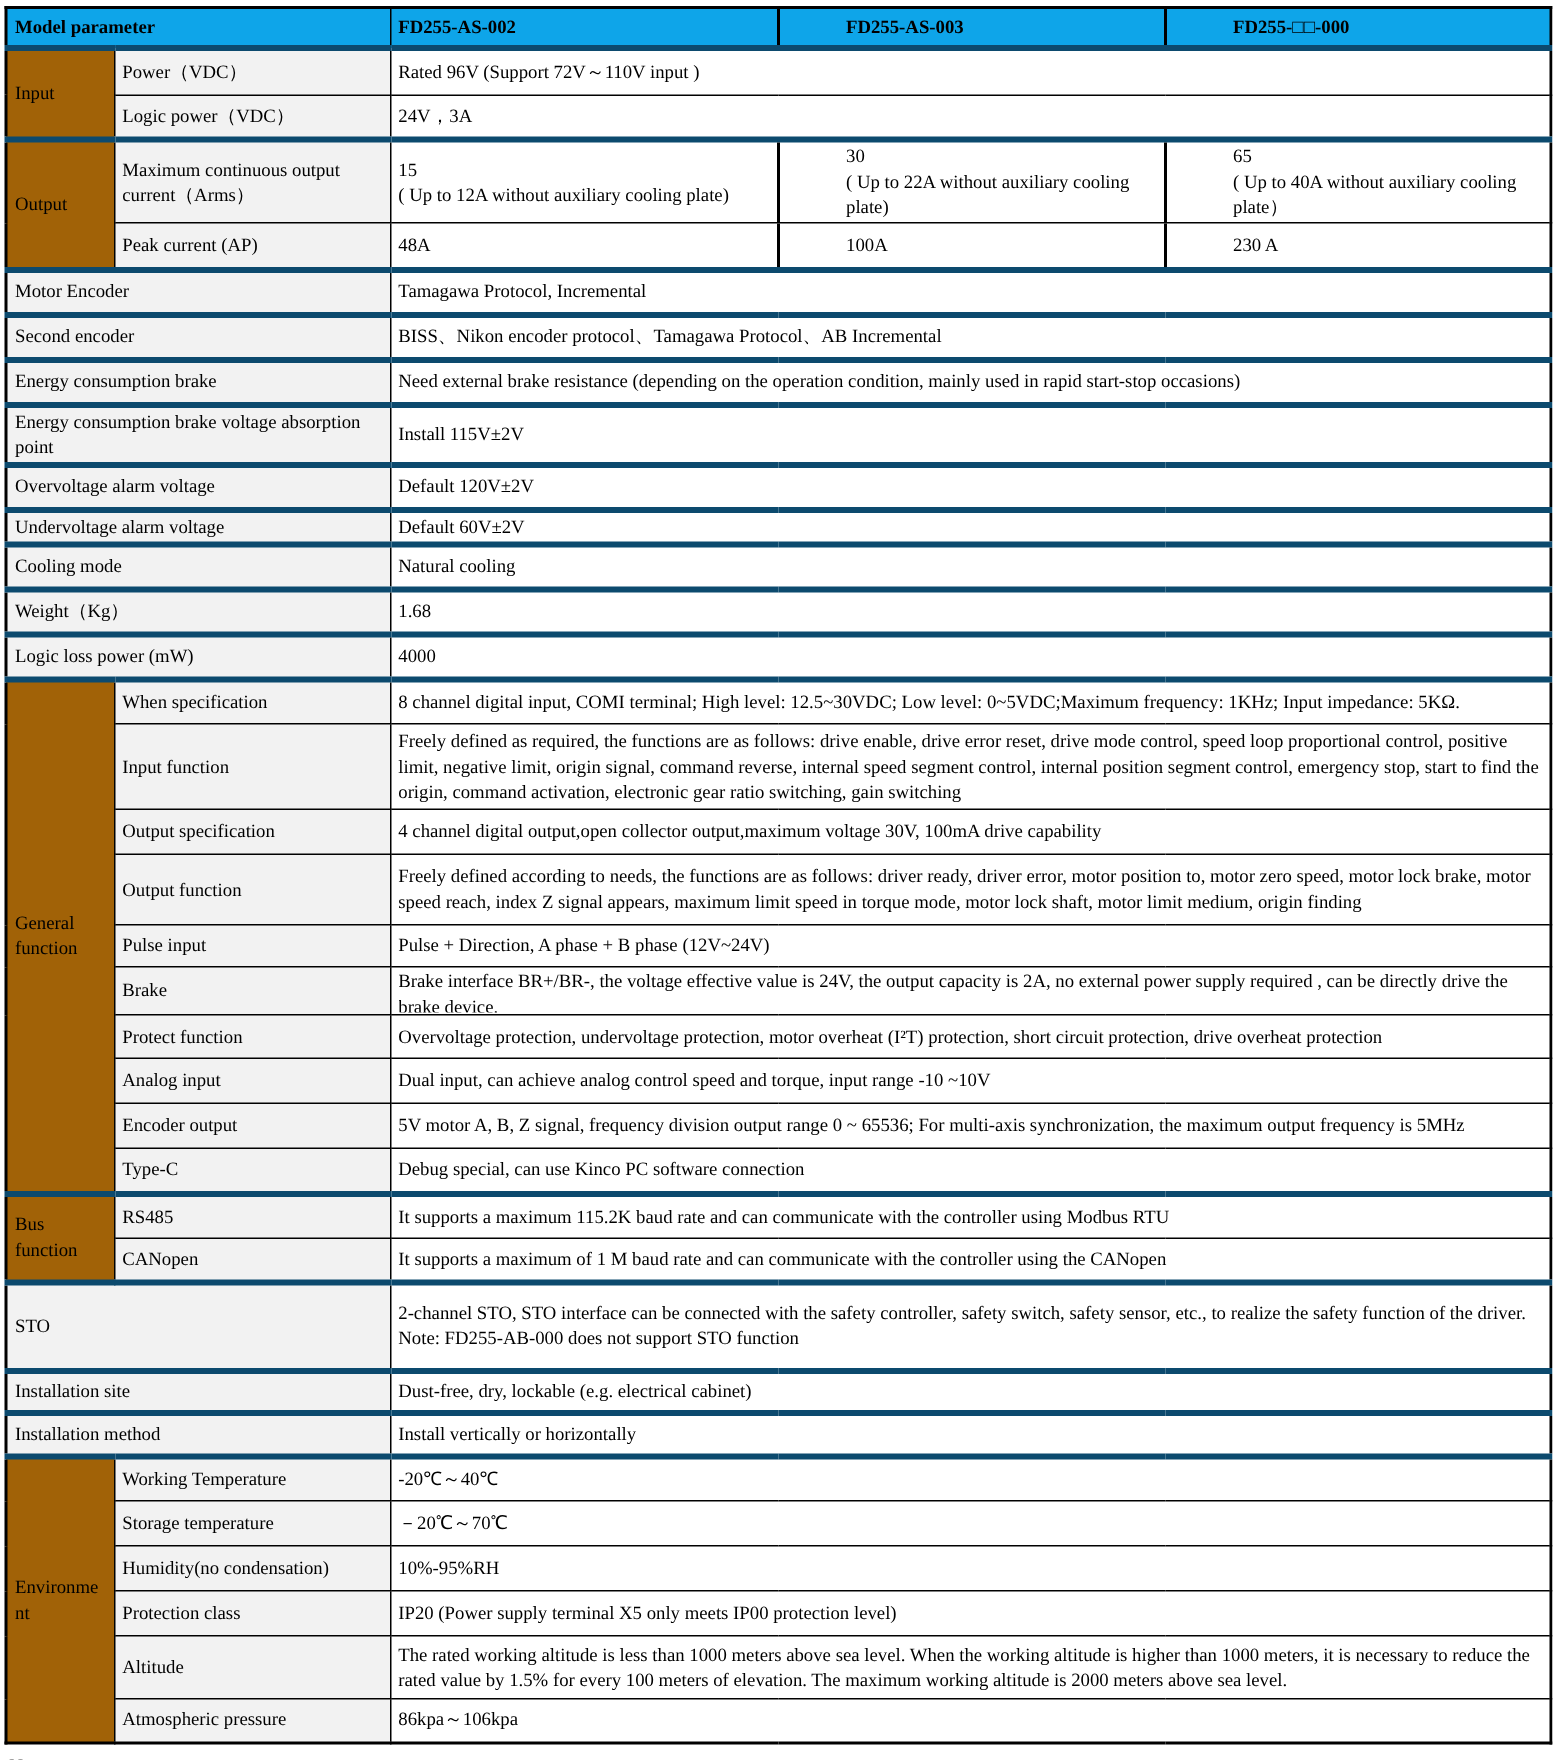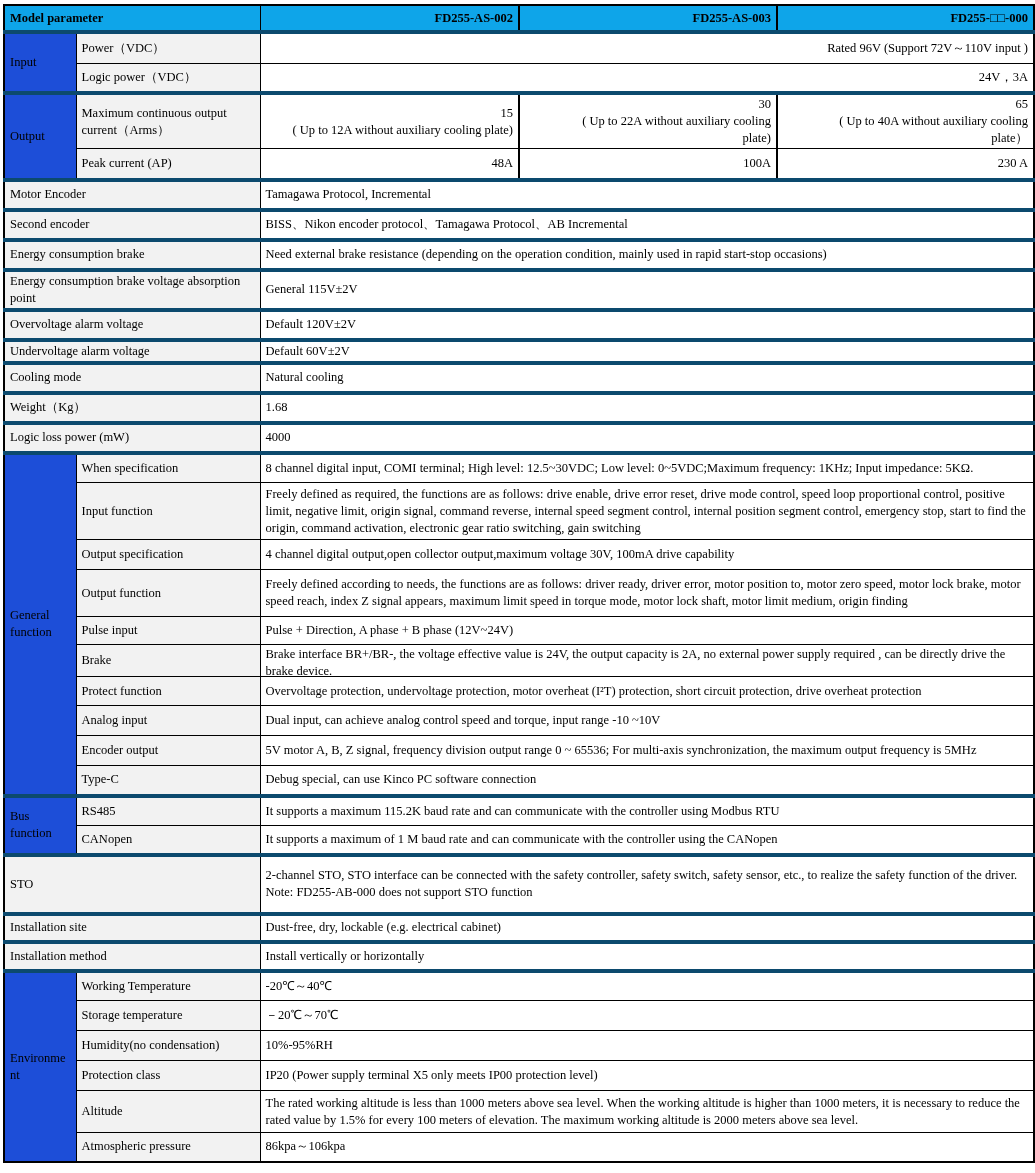--- a/index.html
+++ b/index.html
@@ -1,23 +1,23 @@
 <!DOCTYPE html>
 <html><head>
 <meta charset="utf-8">
 <title>FD255 Specification Table</title>
 <style>
   html,body{margin:0;padding:0;background:#fff;}
   body{width:1035px;height:1173px;color:#000;font-family:"Liberation Serif",serif;}
   table.spec{border-collapse:collapse;table-layout:fixed;width:1030px;margin:4px 0 0 3px;border:2px solid #000;}
   .spec td{border:1px solid #000;font-size:12.5px;line-height:1.36;padding:1px 5px;vertical-align:middle;word-wrap:break-word;}
   .lbl{background:#f2f2f2;text-align:left;padding-left:4px;}
-  .grp{background:#1d4ed8;text-align:left;padding-left:3px;}
+  .grp{background:#a16207;text-align:left;padding-left:3px;}
   .val{background:#fff;text-align:left;}
-  .ctr{text-align:right;}
+  .ctr{text-align:left;}
   .hdr{font-weight:bold;background:#0ea5e9;}
   tr.s > td{border-top:4px solid #0c4a6e;}
   td.cl{border-left:2px solid #000;padding-left:44px;}
   .clip2{max-height:29px;overflow:hidden;}
   .note{display:flex;margin:6px 0 0 6px;font-size:13px;line-height:1.22;white-space:pre-wrap;}
   .note .nl{white-space:pre-wrap;}
 </style>
 </head>
 <body>
 
@@ -78,21 +78,21 @@
     <tr class="s" style="height:30px">
       <td colspan="2" class="lbl">Second encoder</td>
       <td colspan="3" class="val">BISS、Nikon encoder protocol、Tamagawa Protocol、AB Incremental</td>
     </tr>
     <tr class="s" style="height:30px">
       <td colspan="2" class="lbl">Energy consumption brake</td>
       <td colspan="3" class="val">Need external brake resistance (depending on the operation condition, mainly used in rapid start-stop occasions)</td>
     </tr>
     <tr class="s" style="height:39px">
       <td colspan="2" class="lbl">Energy consumption brake voltage absorption point</td>
-      <td colspan="3" class="val">General 115V±2V</td>
+      <td colspan="3" class="val">Install 115V±2V</td>
     </tr>
     <tr class="s" style="height:30px">
       <td colspan="2" class="lbl">Overvoltage alarm voltage</td>
       <td colspan="3" class="val">Default 120V±2V</td>
     </tr>
     <tr class="s" style="height:16px">
       <td colspan="2" class="lbl">Undervoltage alarm voltage</td>
       <td colspan="3" class="val">Default 60V±2V</td>
     </tr>
     <tr class="s" style="height:30px">

